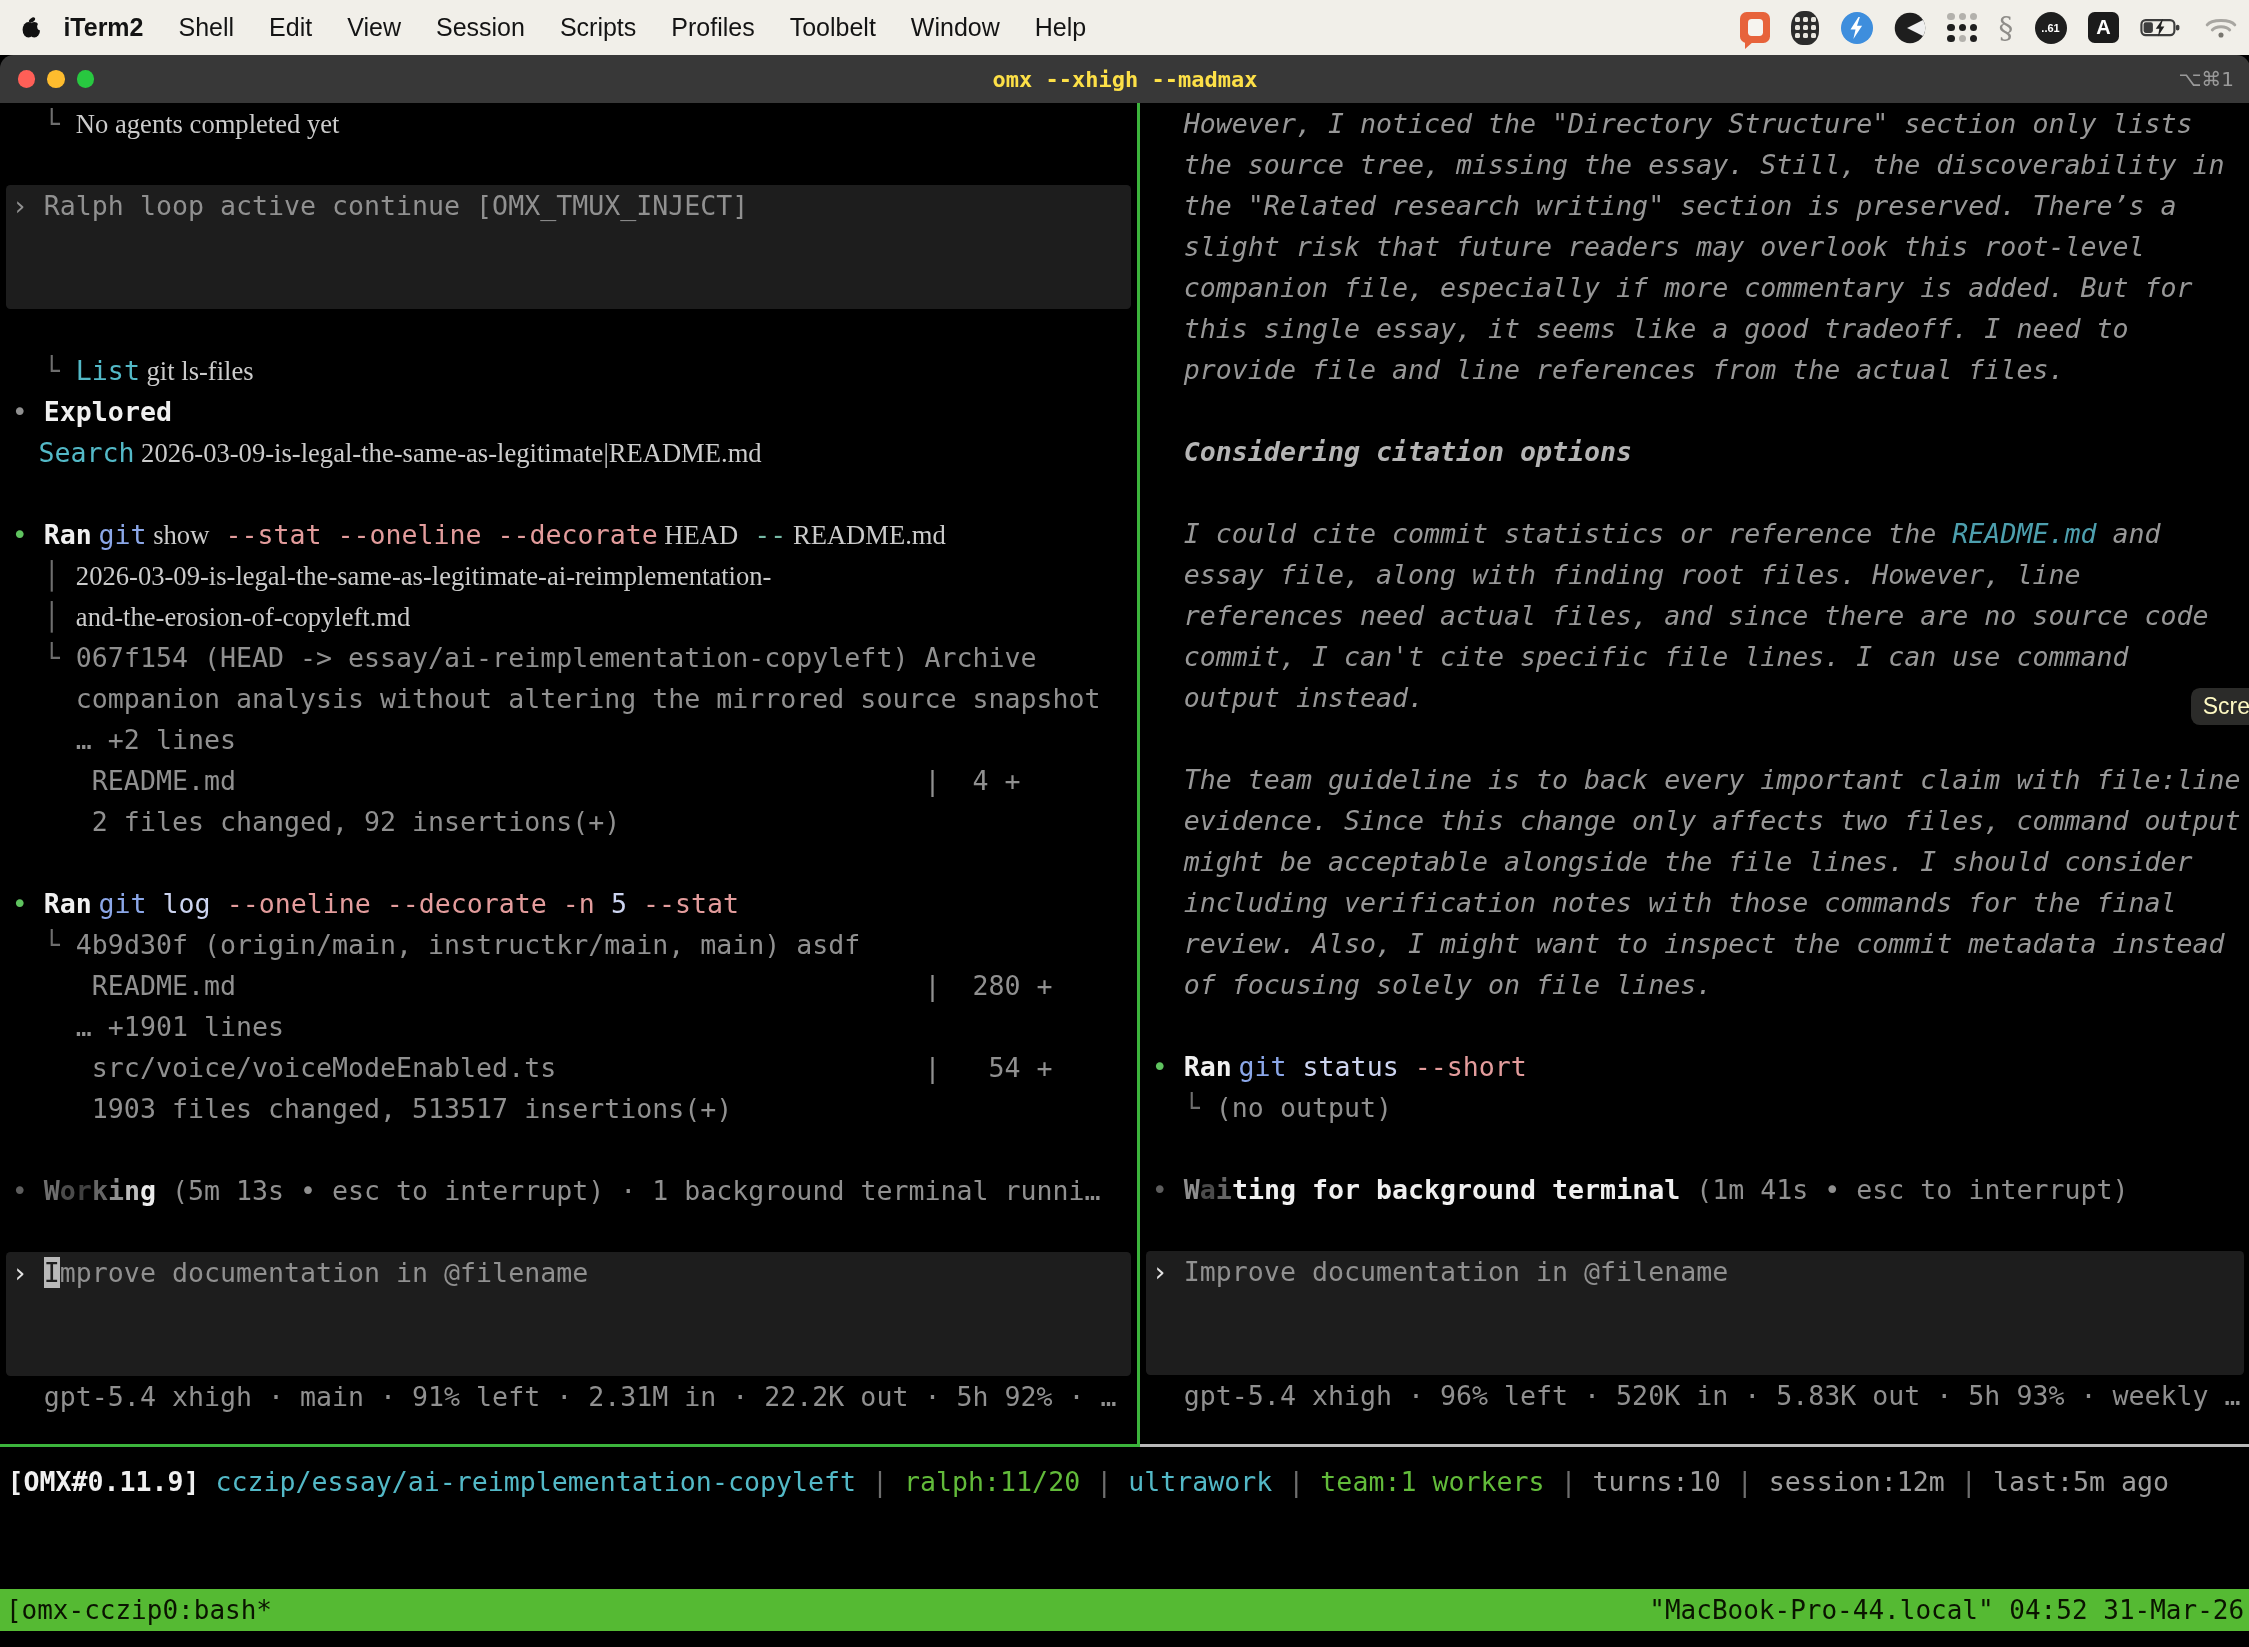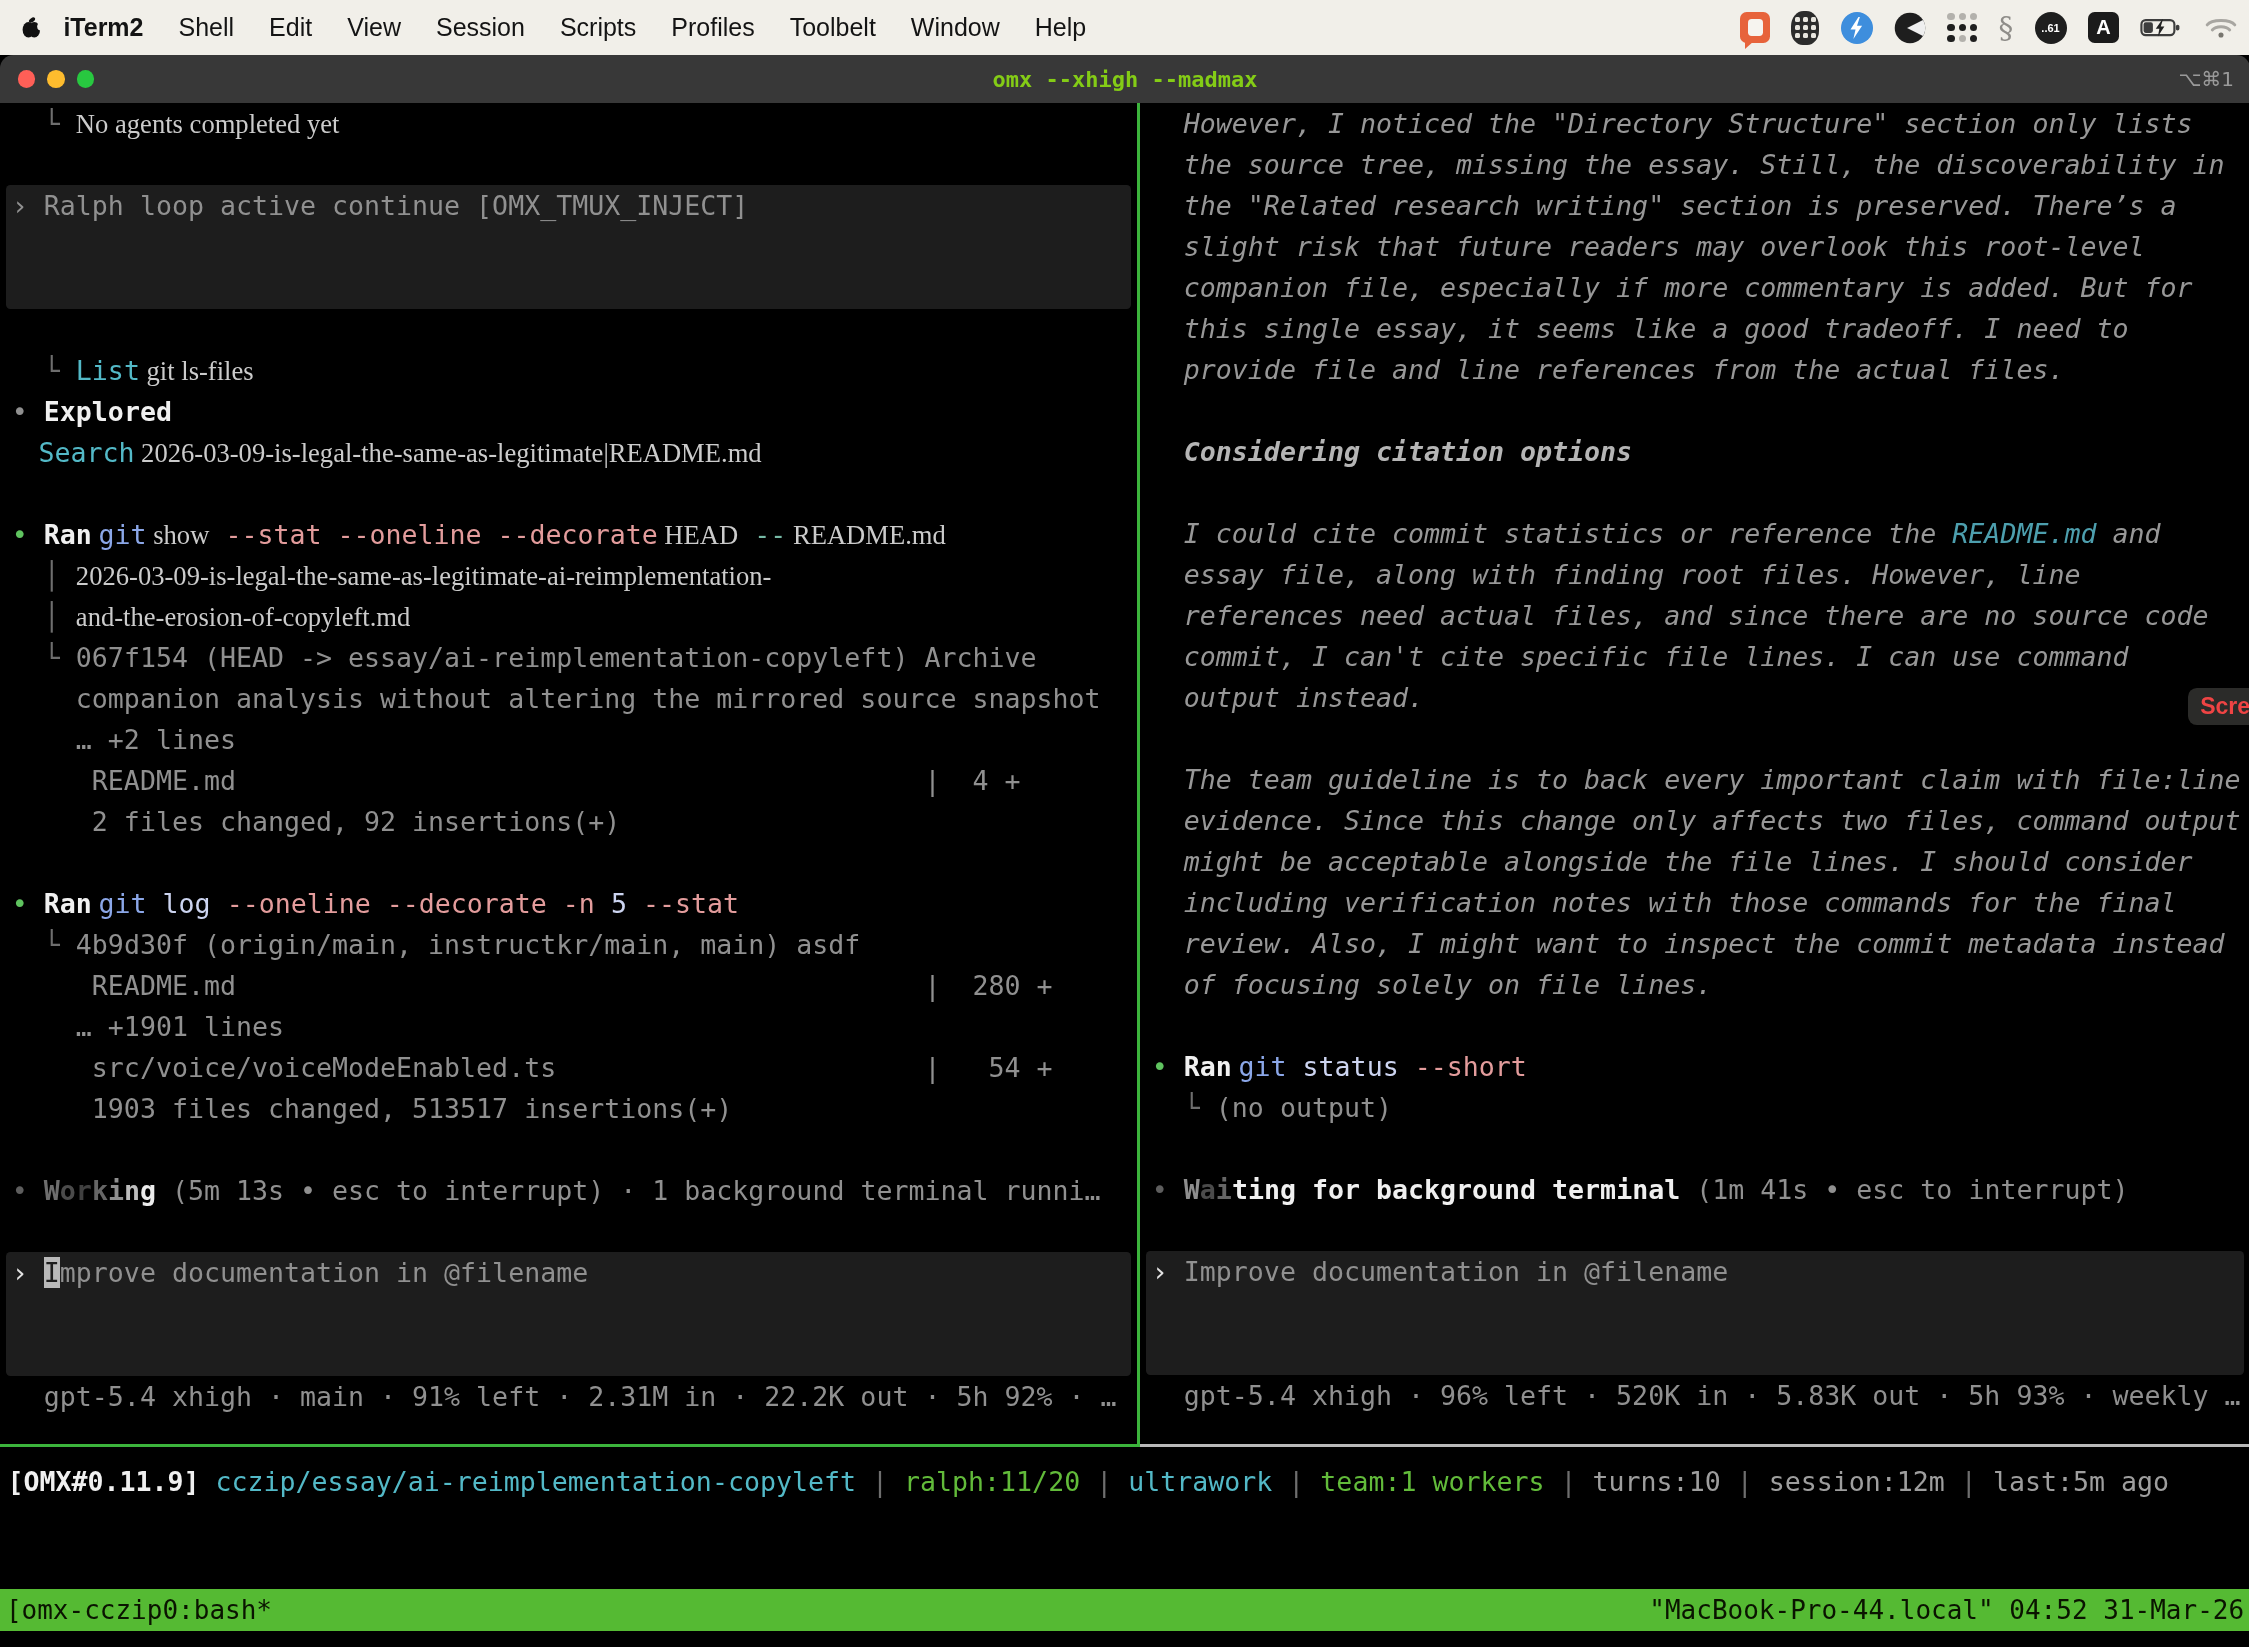--- a/index.html
+++ b/index.html
@@ -38,21 +38,21 @@
   .ic-input-source-icon{width:31px; height:31px; border-radius:6.6px; background:#1b1b1b; color:#fff;
     font-size:20px; font-weight:bold; font-family:"Liberation Sans",sans-serif;}
 
   
   .window{position:absolute; top:55px; left:0; width:2250px; height:1592px;
     border-radius:13.3px 13.3px 7.4px 7.4px; overflow:hidden; background:#000;}
   .titlebar{position:relative; height:48px; background:var(--titlebar-bg); display:flex; align-items:center; justify-content:center;}
   .traffic{position:absolute; left:17.7px; top:0; height:48px; display:flex; align-items:center; gap:11.8px;}
   .tl{width:17.7px; height:17.7px; border-radius:50%;}
   .tl.red{background:#ff5f57;} .tl.yellow{background:#febc2e;} .tl.green{background:#28c840;}
-  .win-title{color:#84cc16; font-family:"DejaVu Sans Mono",monospace; font-size:22px; font-weight:bold;}
+  .win-title{color:#fde047; font-family:"DejaVu Sans Mono",monospace; font-size:22px; font-weight:bold;}
   .win-shortcut{position:absolute; right:16px; color:#9a9a9a; font-size:20px; font-family:"DejaVu Sans",sans-serif;}
 
   
   .terminal{position:relative; width:2250px; height:1544px; background:#000;}
   .pane{position:absolute; top:0; height:1341px; overflow:hidden;}
   .pane.left{left:0; width:1137px;}
   .pane.right{left:1140px; width:1110px;}
   .divider-v{position:absolute; left:1137px; top:0; width:3px; height:1341px; background:var(--accent-green);}
   .hsep{position:absolute; top:1341px; left:0; width:2250px; height:3px; font-size:0;}
   .hsep .g{display:inline-block; width:1140px; height:3px; background:var(--accent-green);}
@@ -88,22 +88,22 @@
   .s-prompt{color:#e2e2e2;}
 
   .omx-line{position:absolute; top:1358px; left:0; width:2250px;}
   .omx-line .line{padding-left:7.4px;}
 
   .tmux{position:absolute; top:1486px; left:0; width:2250px; height:42px; background:var(--tmux-green);
     color:#0a1400; font-size:26px; line-height:42px; display:flex; justify-content:space-between;
     padding:0 5.9px; white-space:pre;}
 
   .overlay-btn{position:absolute; top:585px; right:0; height:37px; min-width:58px; background:#2b2b29;
-    border-radius:8.9px 0 0 8.9px; color:#ef4444; font-family:"Liberation Sans",sans-serif; font-size:23px;
-    display:flex; align-items:center; padding-left:11.8px; z-index:5;font-weight:bold;}
+    border-radius:8.9px 0 0 8.9px; color:#fef9c3; font-family:"Liberation Sans",sans-serif; font-size:23px;
+    display:flex; align-items:center; padding-left:11.8px; z-index:5;}
 </style>
 </head>
 <body>
 
 <div class="menubar">
   <span class="apple-wrap">
     <svg viewBox="0 0 32 36" width="20.7" height="23.6">
       <ellipse cx="11.5" cy="21" rx="9" ry="12" fill="#111"></ellipse>
       <ellipse cx="20.5" cy="21" rx="9" ry="12" fill="#111"></ellipse>
       <circle cx="31" cy="16" r="6" fill="#f1efe9"></circle>

